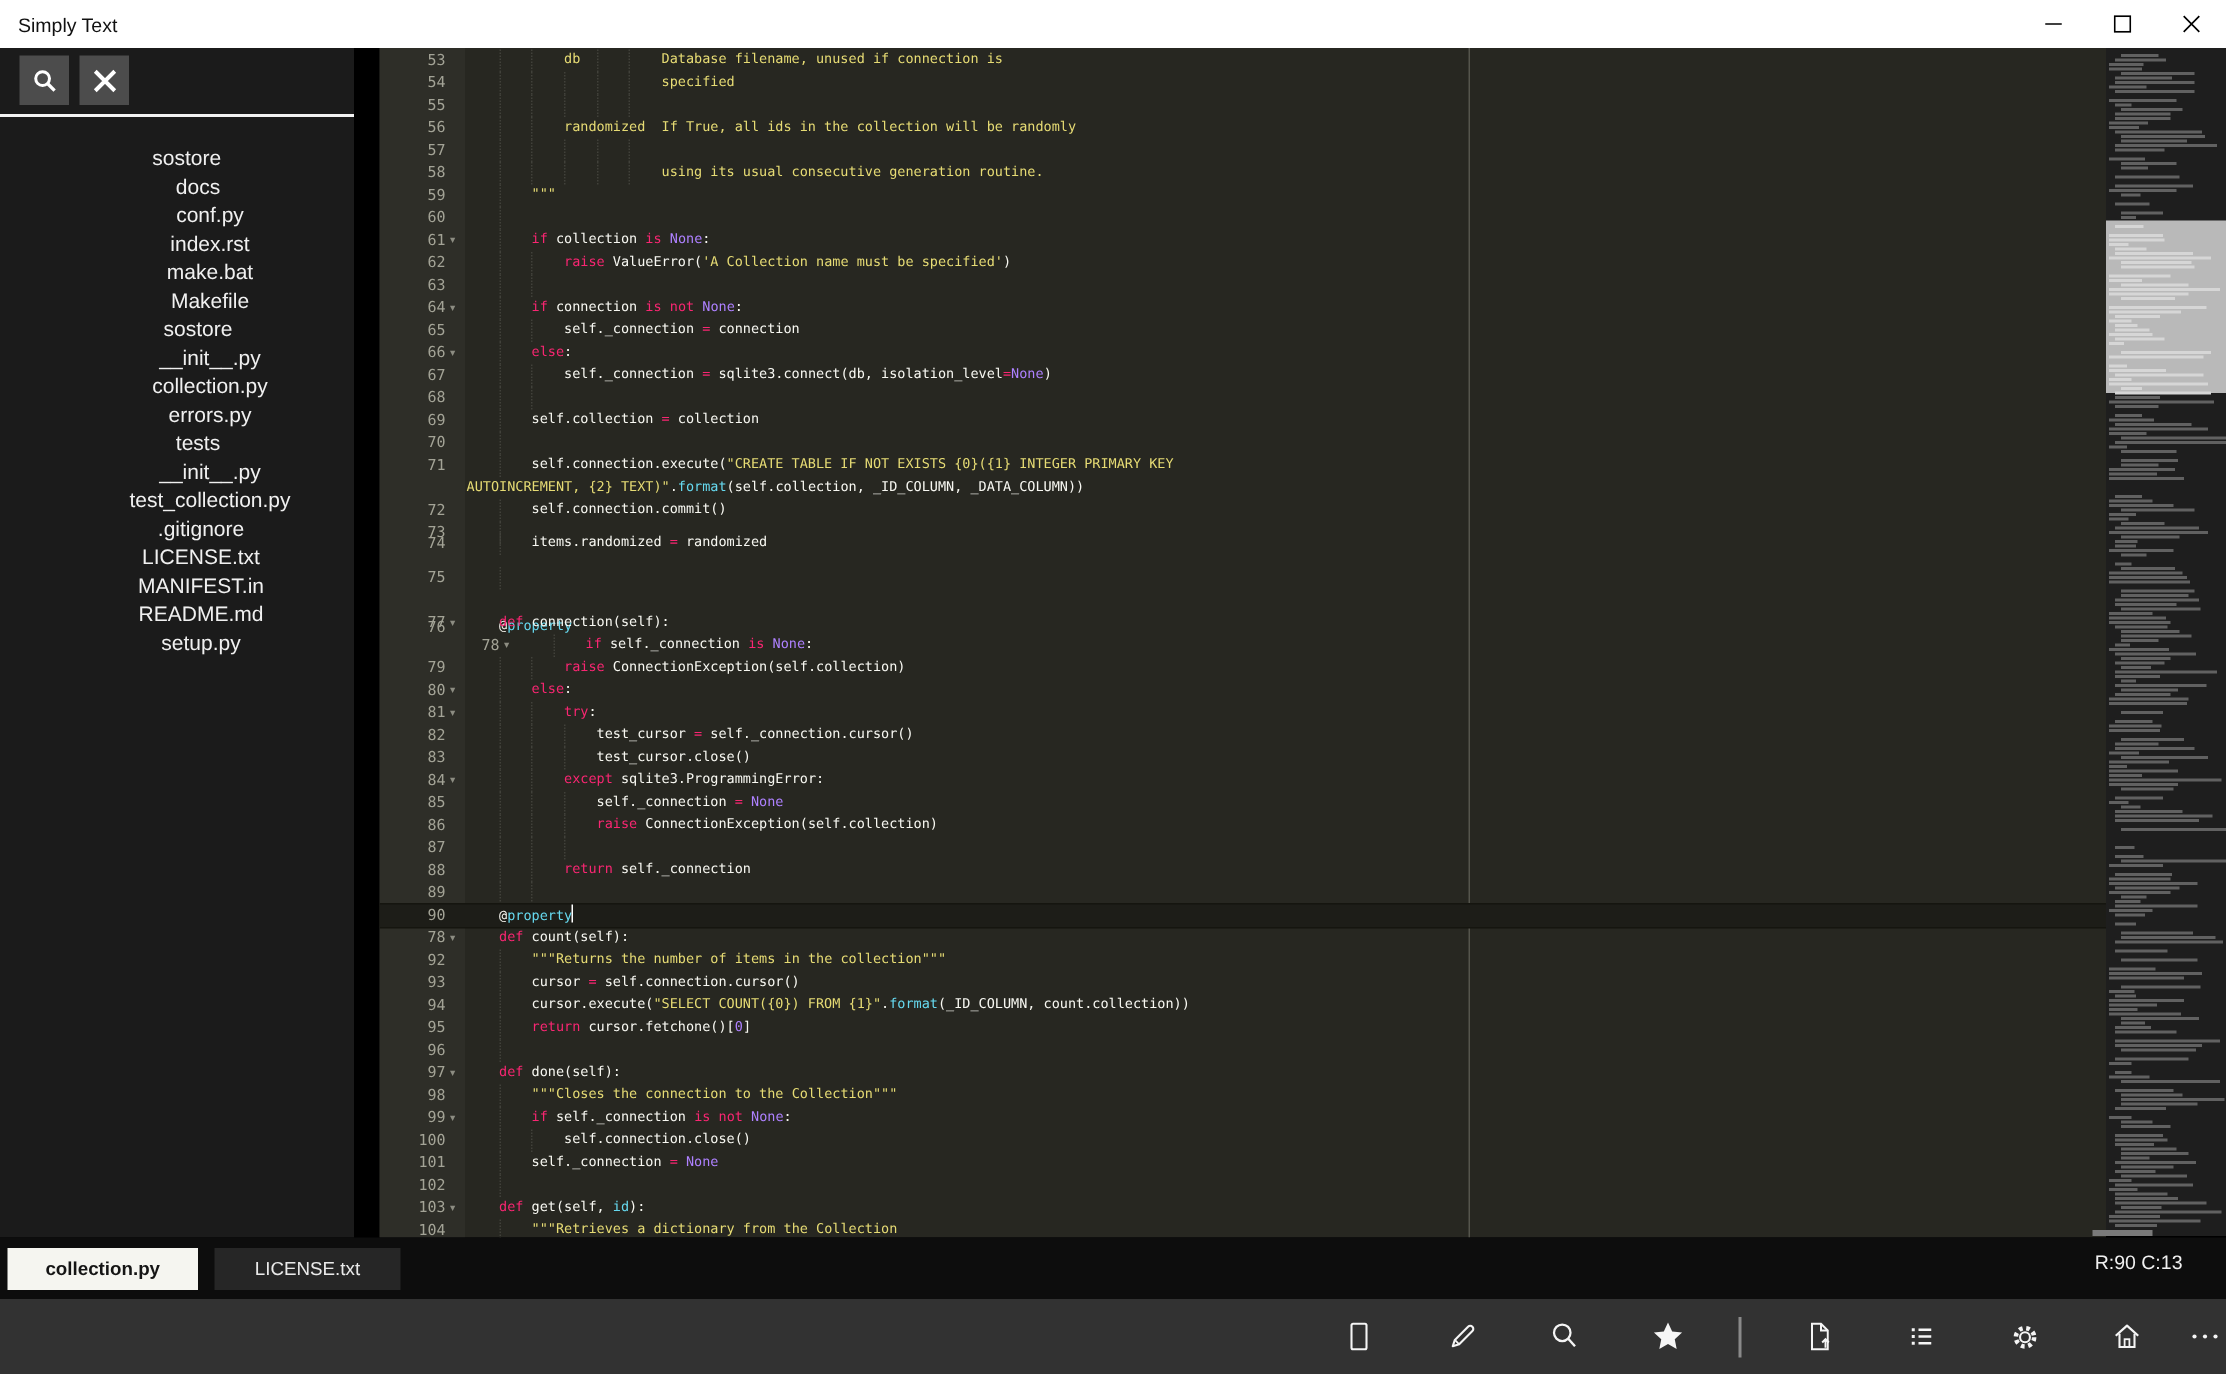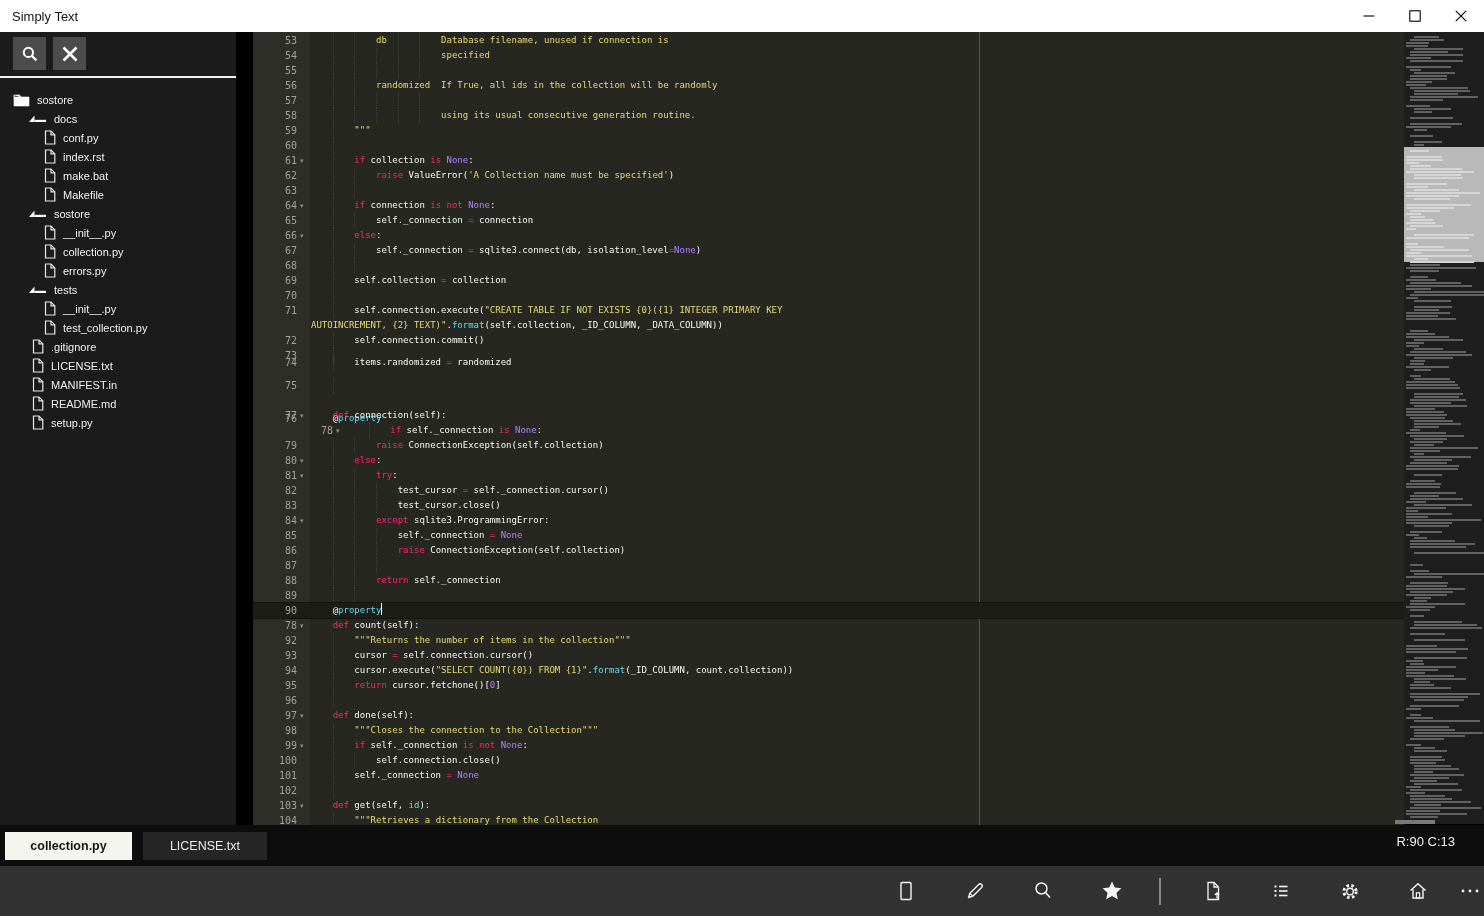--- a/index.html
+++ b/index.html
@@ -11,21 +11,21 @@
   .titlebar .title{margin-left:12px;font-size:13px;color:#111;}
   .wincontrols{position:absolute;right:0;top:0;height:32px;display:flex;}
   .winbtn{width:46px;height:32px;display:flex;align-items:center;justify-content:center;}
 
   
   .sidebar{position:absolute;left:0;top:32px;width:236px;height:793px;background:#1b1b1b;}
   .side-toolbar{position:absolute;left:13px;top:5px;display:flex;gap:7px;}
   .side-btn{width:33px;height:33px;background:#4c4c4c;display:flex;align-items:center;justify-content:center;}
   .side-sep{position:absolute;left:0;top:44px;width:236px;height:0;border-bottom:2px solid #f2f2f2;}
   .tree{position:absolute;left:0;top:58px;width:236px;}
-  .tree-item{height:19px;display:flex;align-items:center;gap:7px;color:#f0f0f0;font-size:11px;white-space:nowrap;cursor:default;}
+  .tree-item{height:19px;display:flex;align-items:center;gap:7px;color:#f0f0f0;font-size:14px;white-space:nowrap;cursor:default;flex-direction:column;}
   .ind0{padding-left:13px}.ind1{padding-left:28px}.ind2{padding-left:44px}.ind3{padding-left:32px}
 
   .black-strip{position:absolute;left:236px;top:32px;width:17px;height:793px;background:#000;}
 
   
   .editor{position:absolute;left:253px;top:32px;width:1151px;height:793px;background:#272721;overflow:hidden;}
   .gutter-col{position:absolute;left:0;top:0;width:57px;height:100%;background:#2e2e28;z-index:0;}
   .ruler{position:absolute;left:726px;top:0;width:1px;height:100%;background:#55554c;z-index:1;}
   .code-rows{position:absolute;left:0;top:1px;width:100%;z-index:2;}
   .crow{position:absolute;left:0;width:1151px;height:15px;}

